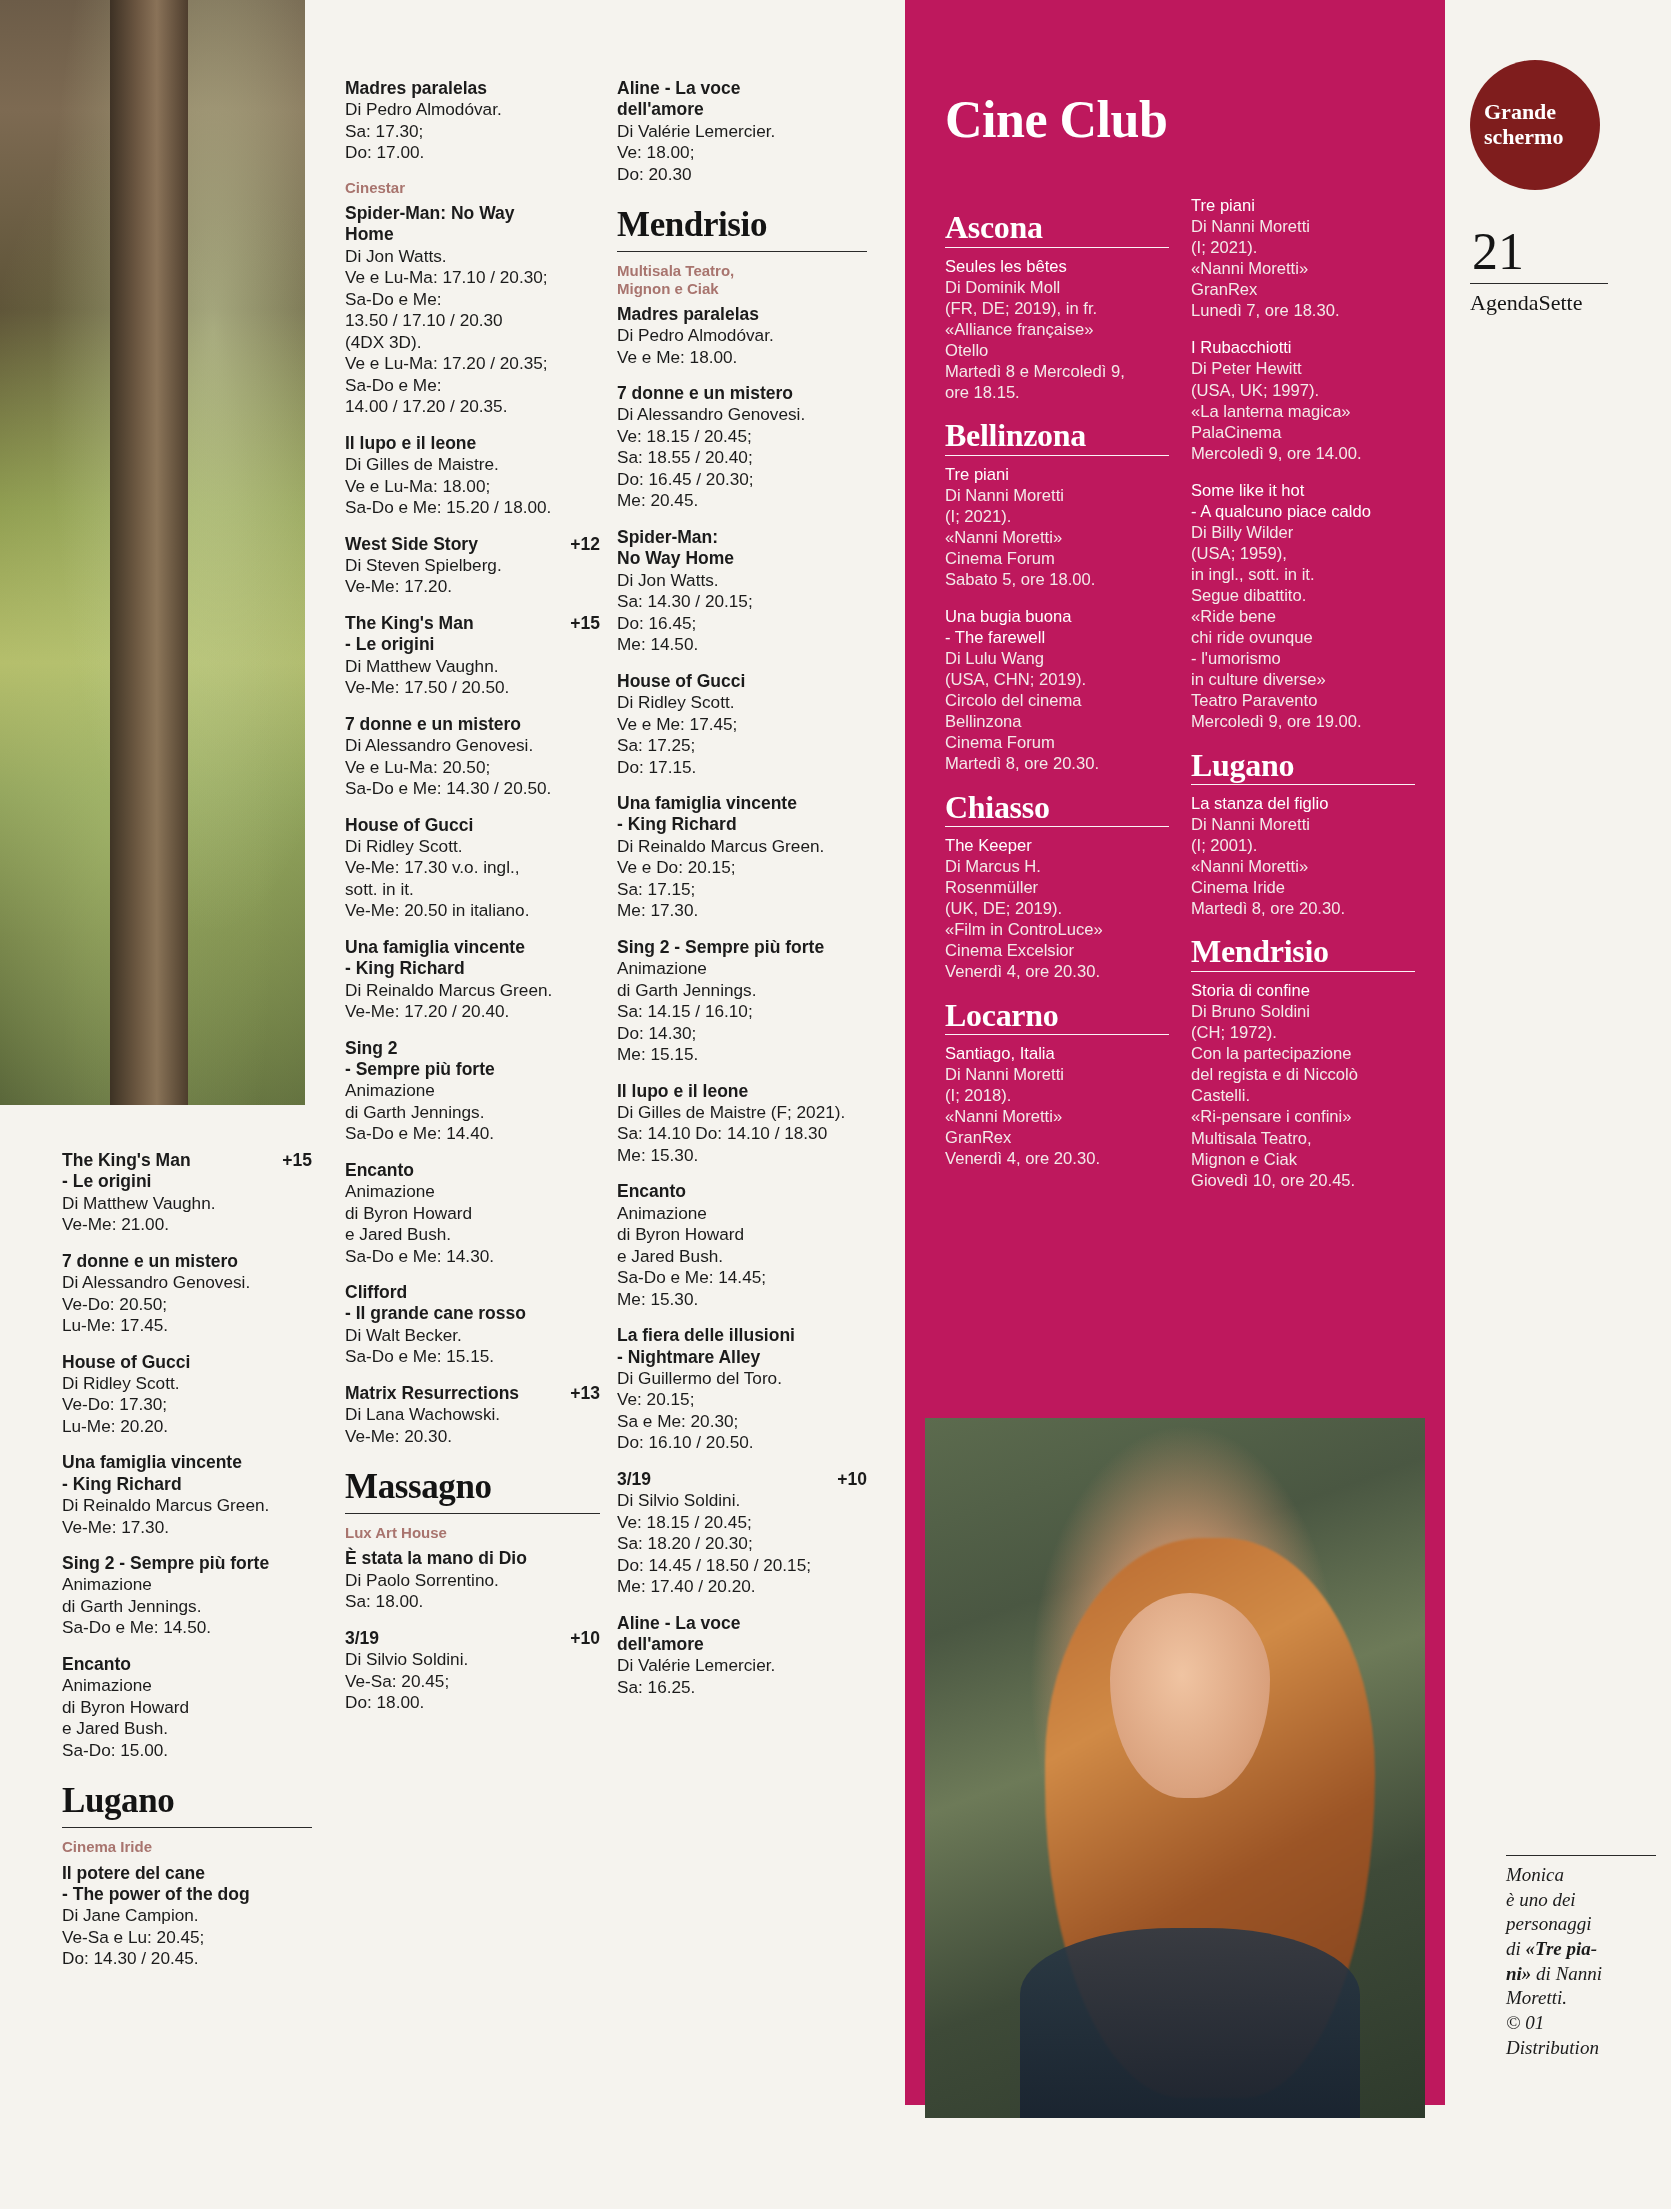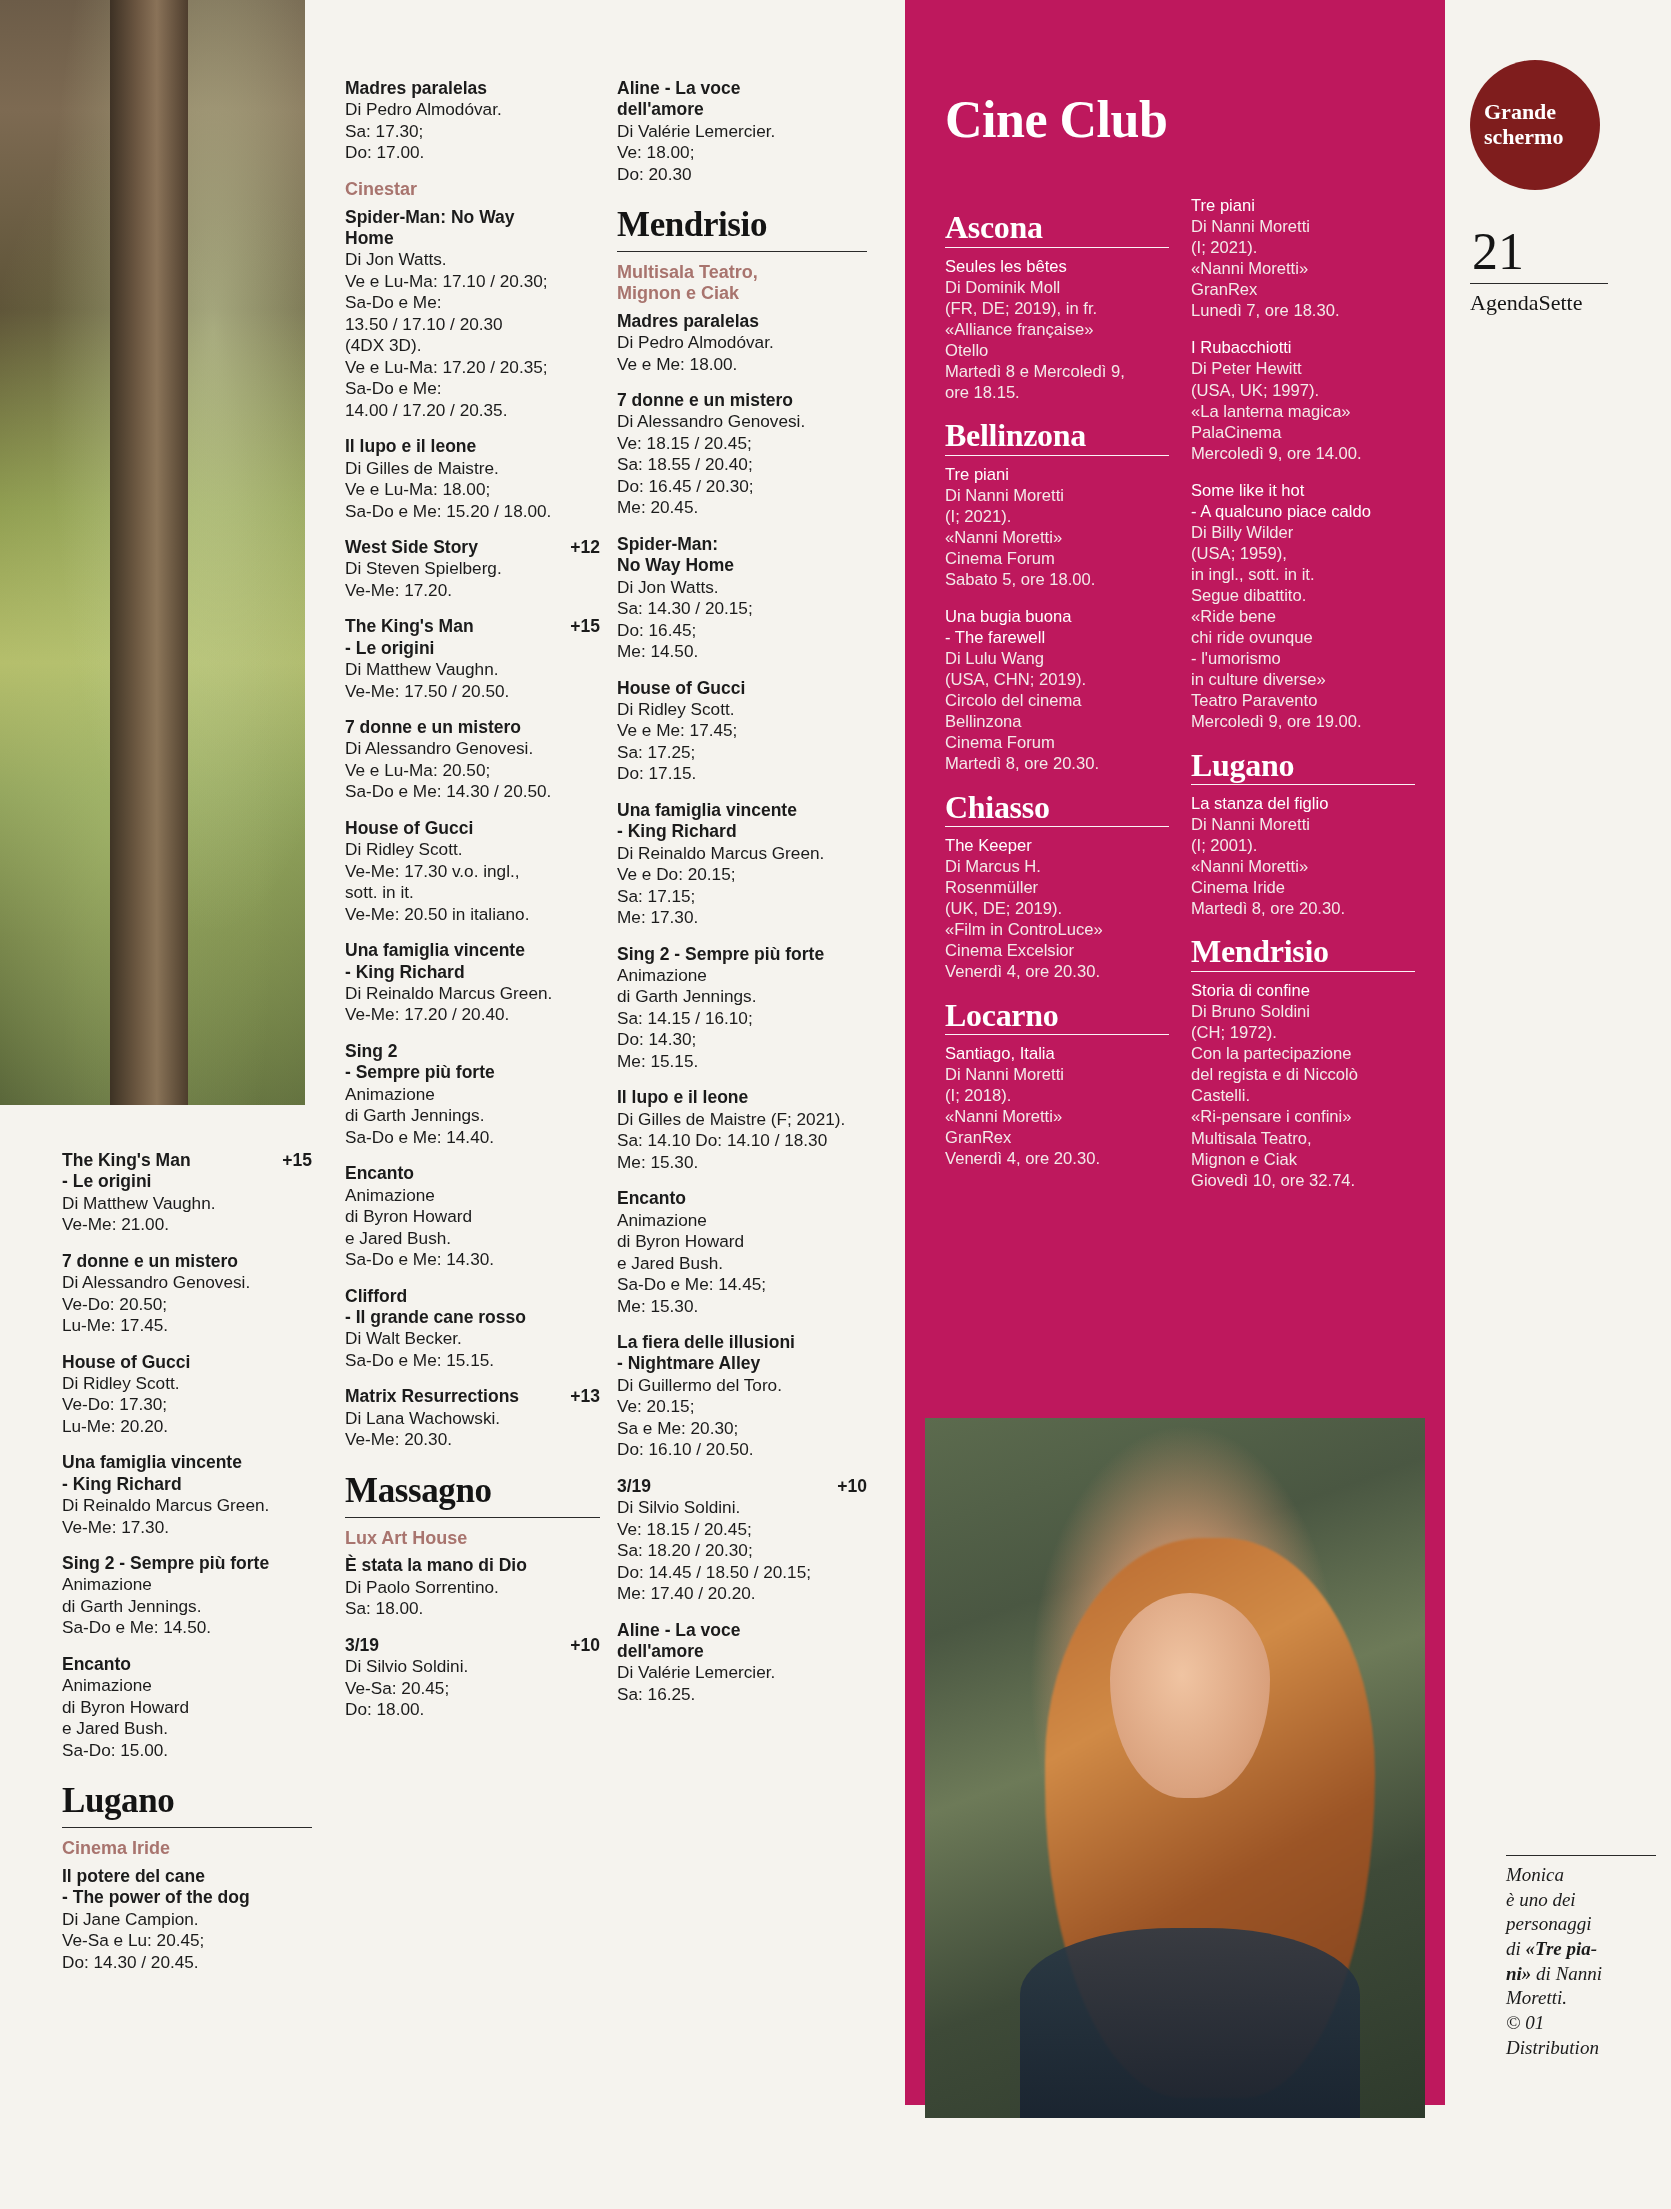--- a/index.html
+++ b/index.html
@@ -81,21 +81,21 @@
   .city {
     font-family: "Liberation Serif", serif;
     font-weight: bold;
     font-size: 35px;
     letter-spacing: -0.4px;
     margin: 18px 0 4px 0;
     color: #141414;
   }
   .venue {
     font-weight: bold;
-    font-size: 18px;
+    font-size: 15px;
     color: #a8746e;
     margin: 10px 0 7px 0;
     line-height: 1.15;
   }
 
   
   .cineclub {
     position: absolute;
     left: 905px; top: 0;
     width: 540px; height: 2105px;
@@ -556,21 +556,21 @@
           <div class="cc-entry">
             <div class="t">Storia di confine</div>
             <div>Di Bruno Soldini</div>
             <div>(CH; 1972).</div>
             <div>Con la partecipazione</div>
             <div>del regista e di Niccolò</div>
             <div>Castelli.</div>
             <div>«Ri-pensare i confini»</div>
             <div>Multisala Teatro,</div>
             <div>Mignon e Ciak</div>
-            <div>Giovedì 10, ore 32.74.</div>
+            <div>Giovedì 10, ore 20.45.</div>
           </div>
         </div>
     </div>
   </div>
 
   <div class="photo-woman">
     <div class="hair"></div>
     <div class="face"></div>
     <div class="body"></div>
   </div>

